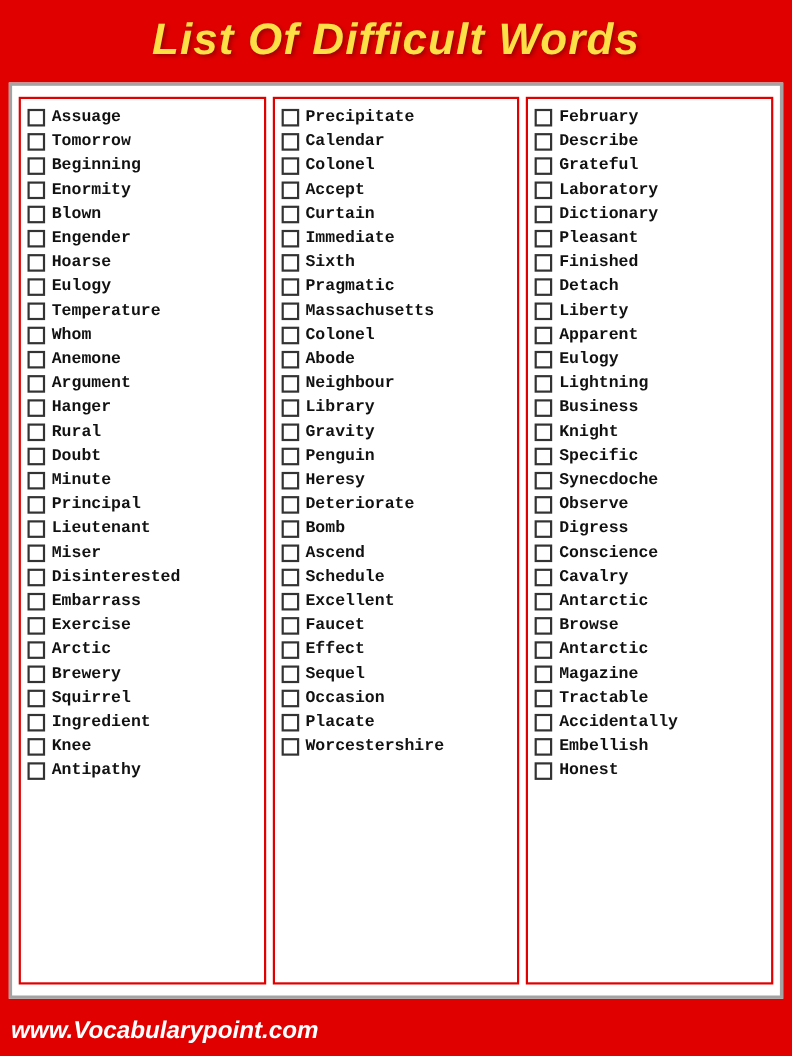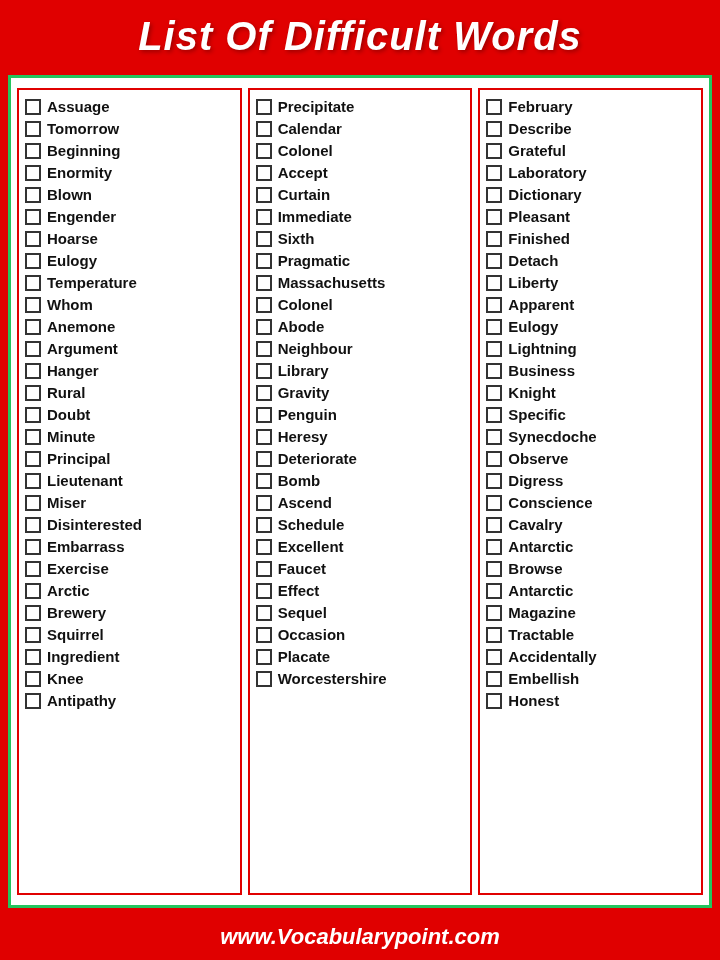--- a/index.html
+++ b/index.html
@@ -10,36 +10,37 @@
       font-family: Arial, sans-serif;
       display: flex;
       flex-direction: column;
     }
     #header {
       background: #e00000;
       padding: 14px 10px 10px 10px;
       text-align: center;
     }
     #header h1 {
-      color: #ffffff;
+      color: #fde047;
       font-size: 40px;
       font-weight: 900;
       font-style: italic;
       letter-spacing: 1px;
       text-shadow: 2px 2px 4px rgba(0,0,0,0.3);
     }
     #main-content {
       background: white;
       margin: 6px 8px 6px 8px;
       padding: 10px 6px;
       flex: 1;
       display: flex;
       flex-direction: row;
       gap: 6px;
-      border: 3px solid #22c55e;
+      border: 3px solid #a3a3a3;
+      font-family: Liberation Mono, monospace;
     }
     .column {
       flex: 1;
       border: 2px solid #e00000;
       padding: 6px 4px;
       display: flex;
       flex-direction: column;
       gap: 1px;
     }
     .word-item {
@@ -55,21 +56,20 @@
       width: 16px;
       height: 16px;
       border: 2px solid #333;
       display: inline-flex;
       flex-shrink: 0;
       background: white;
     }
     #footer {
       background: #e00000;
       padding: 10px 10px;
-      text-align: center;
     }
     #footer span {
       color: white;
       font-size: 22px;
       font-weight: 900;
       font-style: italic;
     }
   </style>
 </head>
 <body>

